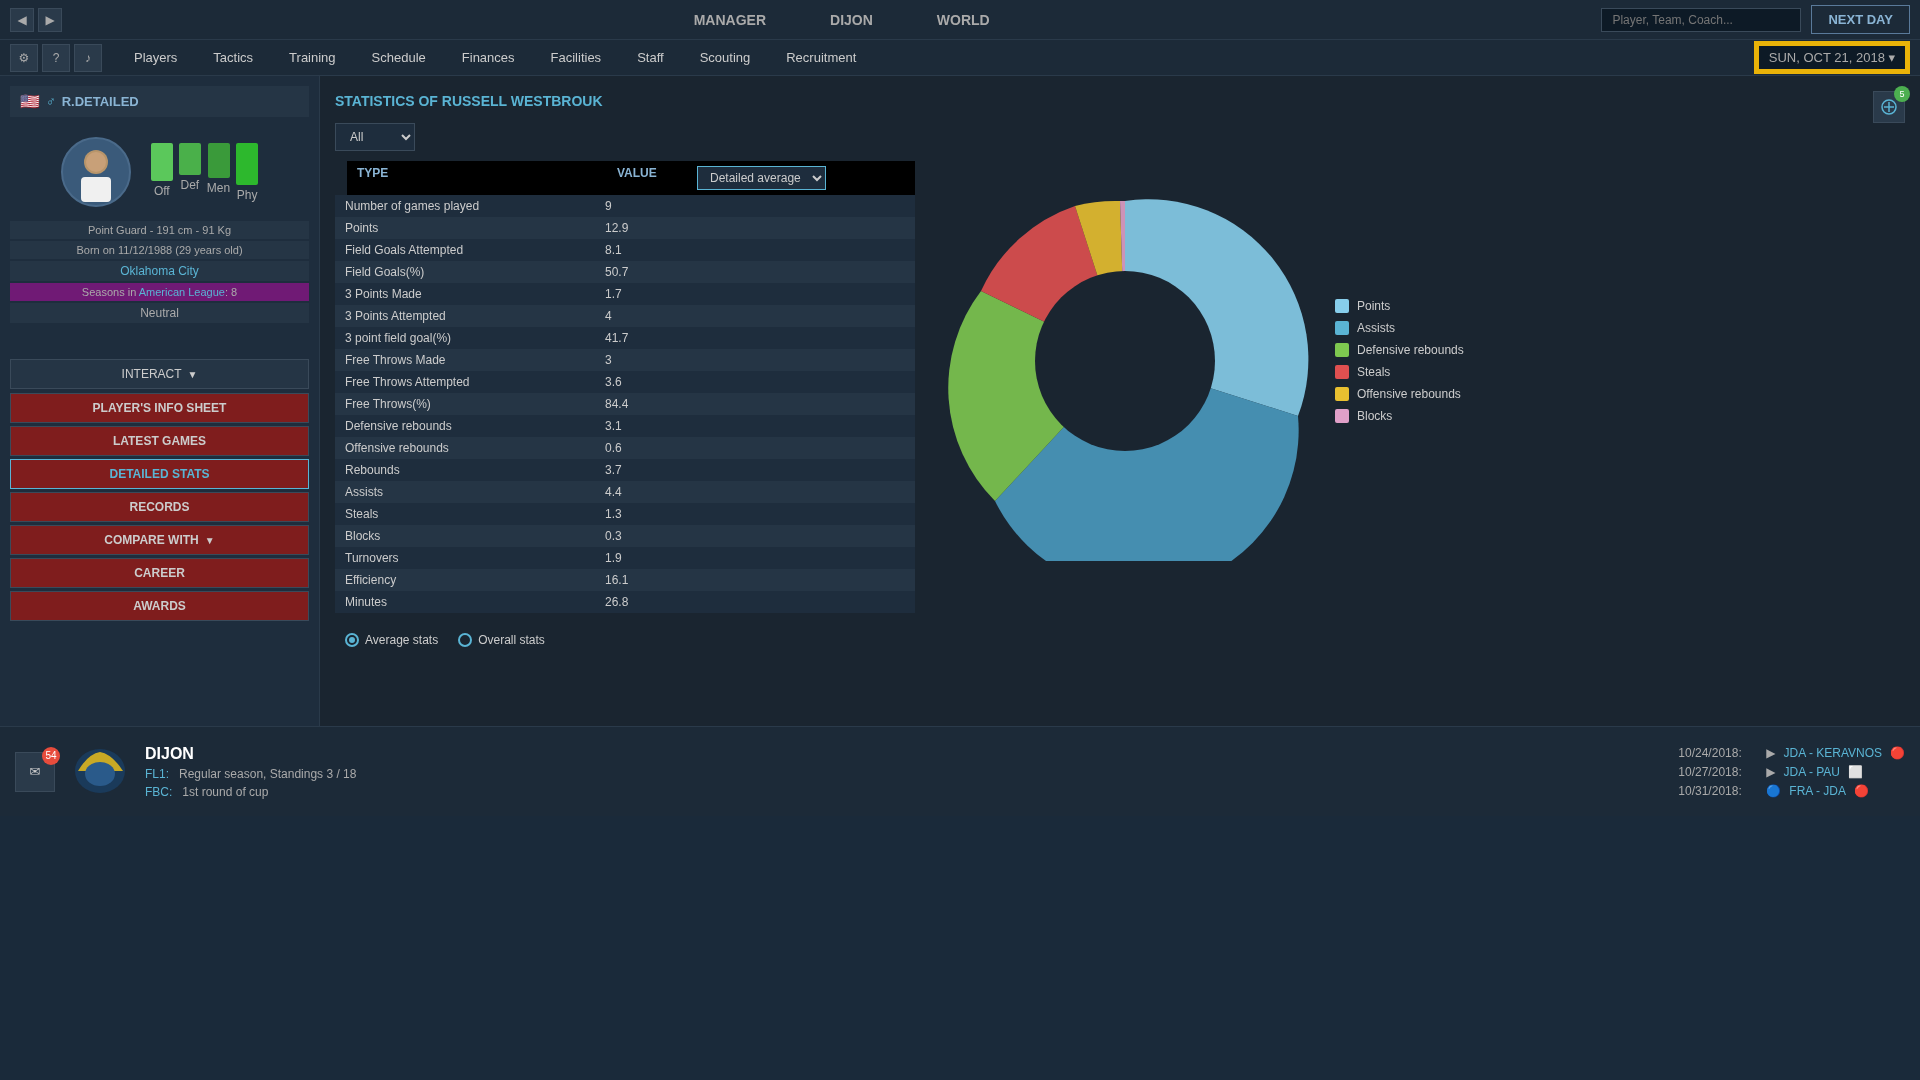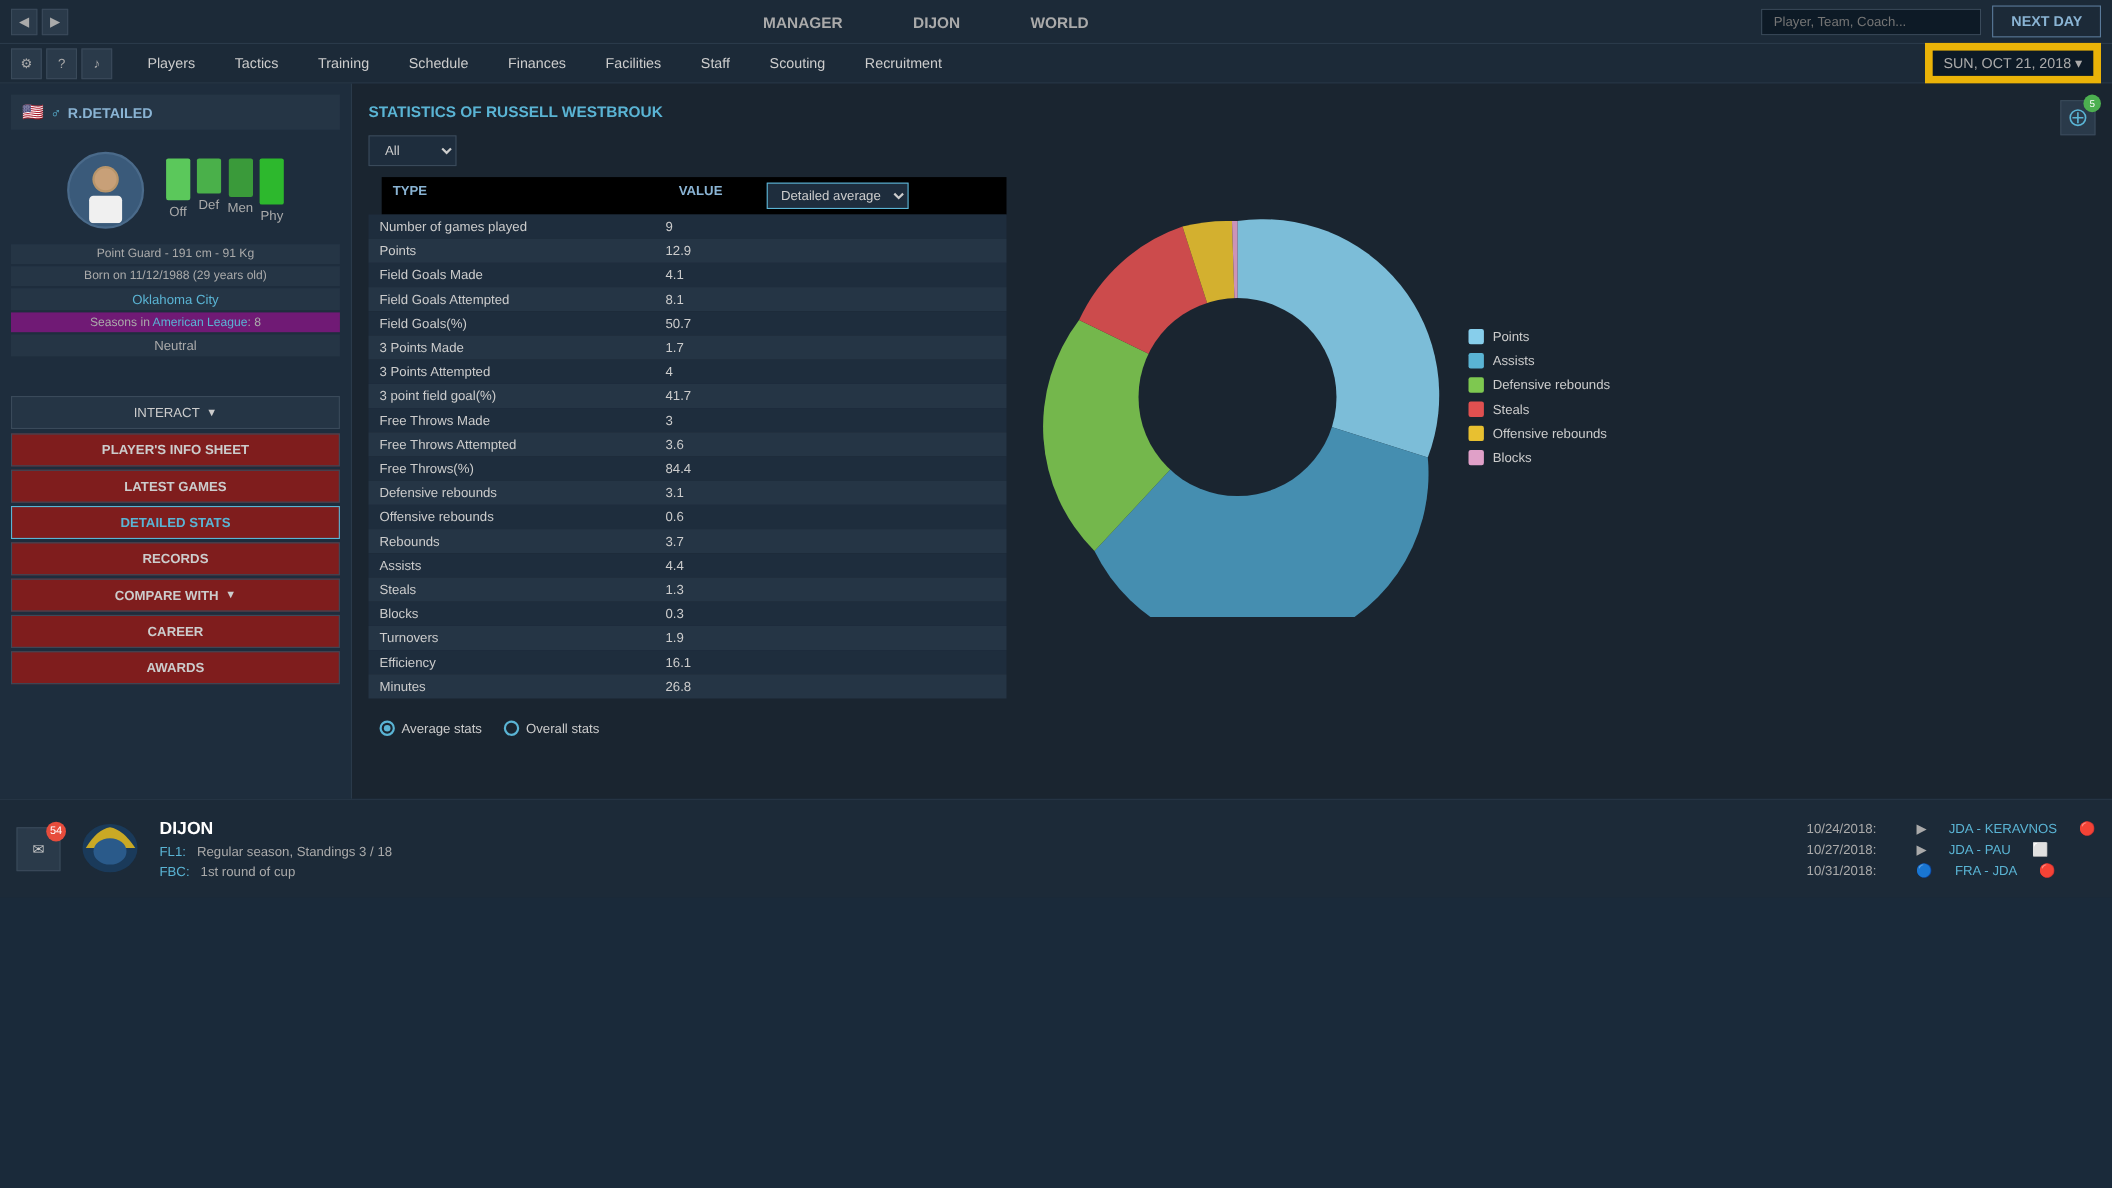--- a/index.html
+++ b/index.html
@@ -12,21 +12,21 @@
     .nav-items { display: flex; gap: 64px; flex: 1; justify-content: center; }
     .nav-item { color: #aaa; font-size: 14px; cursor: pointer; font-weight: bold; }
     .search-box { background: #0d1a26; border: 1px solid #3a4a5a; color: #888; padding: 4px 10px; width: 200px; font-size: 12px; }
     .next-day-btn { background: transparent; border: 1px solid #5a7a9a; color: #8ab4d4; padding: 6px 16px; cursor: pointer; font-size: 13px; margin-left: 10px; font-weight: bold; }
 
     
     .second-nav { background: #1c2a38; height: 36px; display: flex; align-items: center; padding: 0 10px; border-bottom: 1px solid #2a3a4a; gap: 4px; }
     .icon-btn { width: 28px; height: 28px; background: #2a3a4a; border: 1px solid #3a4a5a; display: flex; align-items: center; justify-content: center; cursor: pointer; font-size: 12px; color: #aaa; }
     .nav-tabs { display: flex; flex: 1; margin-left: 10px; }
     .nav-tab { padding: 8px 18px; color: #ccc; cursor: pointer; font-size: 13px; }
-    .date-display { margin-left: auto; color: #aaa; font-size: 13px; background: #0d1a26; padding: 4px 10px; border: 7px solid #eab308; }
+    .date-display { margin-left: auto; color: #aaa; font-size: 13px; background: #0d1a26; padding: 4px 10px; border: 5px solid #eab308; }
 
     
     .main-content { display: flex; height: 650px; }
 
     
     .left-panel { width: 320px; background: #1e2d3d; padding: 10px; border-right: 1px solid #2a3a4a; flex-shrink: 0; }
     .player-header { display: flex; align-items: center; gap: 6px; background: #253545; padding: 6px 10px; margin-bottom: 10px; }
     .flag-icon { font-size: 16px; }
     .gender-icon { color: #5ab4d4; font-size: 13px; }
     .player-name { color: #8ab4d4; font-size: 13px; font-weight: bold; }
@@ -87,21 +87,21 @@
     
     .bottom-bar { height: 90px; background: #1c2a38; border-top: 1px solid #2a3a4a; display: flex; align-items: center; padding: 0 15px; gap: 15px; }
     .mail-icon-wrapper { position: relative; }
     .mail-badge { background: #e74c3c; color: white; border-radius: 50%; width: 18px; height: 18px; font-size: 10px; display: flex; align-items: center; justify-content: center; position: absolute; top: -5px; right: -5px; }
     .team-logo { width: 60px; height: 60px; display: flex; align-items: center; justify-content: center; }
     .team-info { flex: 1; }
     .team-name { color: #fff; font-size: 16px; font-weight: bold; }
     .league-info { display: flex; gap: 10px; margin-top: 4px; }
     .league-label { color: #5ab4d4; font-size: 12px; }
     .league-text { color: #aaa; font-size: 12px; }
-    .match-row { display: flex; align-items: flex-start; gap: 20px; font-size: 12px; color: #aaa; }
+    .match-row { display: flex; align-items: flex-start; gap: 8px; font-size: 12px; color: #aaa; }
     .match-date { width: 80px; }
     .match-teams { color: #5ab4d4; }
   </style>
 </head>
 <body>
 
 <div class="top-nav">
   <div class="nav-arrows">
     <div class="nav-arrow">◀</div>
     <div class="nav-arrow">▶</div>
@@ -234,24 +234,20 @@
         <div id="stats-rows">
             <div class="table-row">
               <span class="cell-type">Number of games played</span>
               <span class="cell-value">9</span>
             </div>
             <div class="table-row">
               <span class="cell-type">Points</span>
               <span class="cell-value">12.9</span>
             </div>
             <div class="table-row">
-              <span class="cell-type">Field Goals Made</span>
-              <span class="cell-value">4.1</span>
-            </div>
-            <div class="table-row">
               <span class="cell-type">Field Goals Attempted</span>
               <span class="cell-value">8.1</span>
             </div>
             <div class="table-row">
               <span class="cell-type">Field Goals(%)</span>
               <span class="cell-value">50.7</span>
             </div>
             <div class="table-row">
               <span class="cell-type">3 Points Made</span>
               <span class="cell-value">1.7</span>

